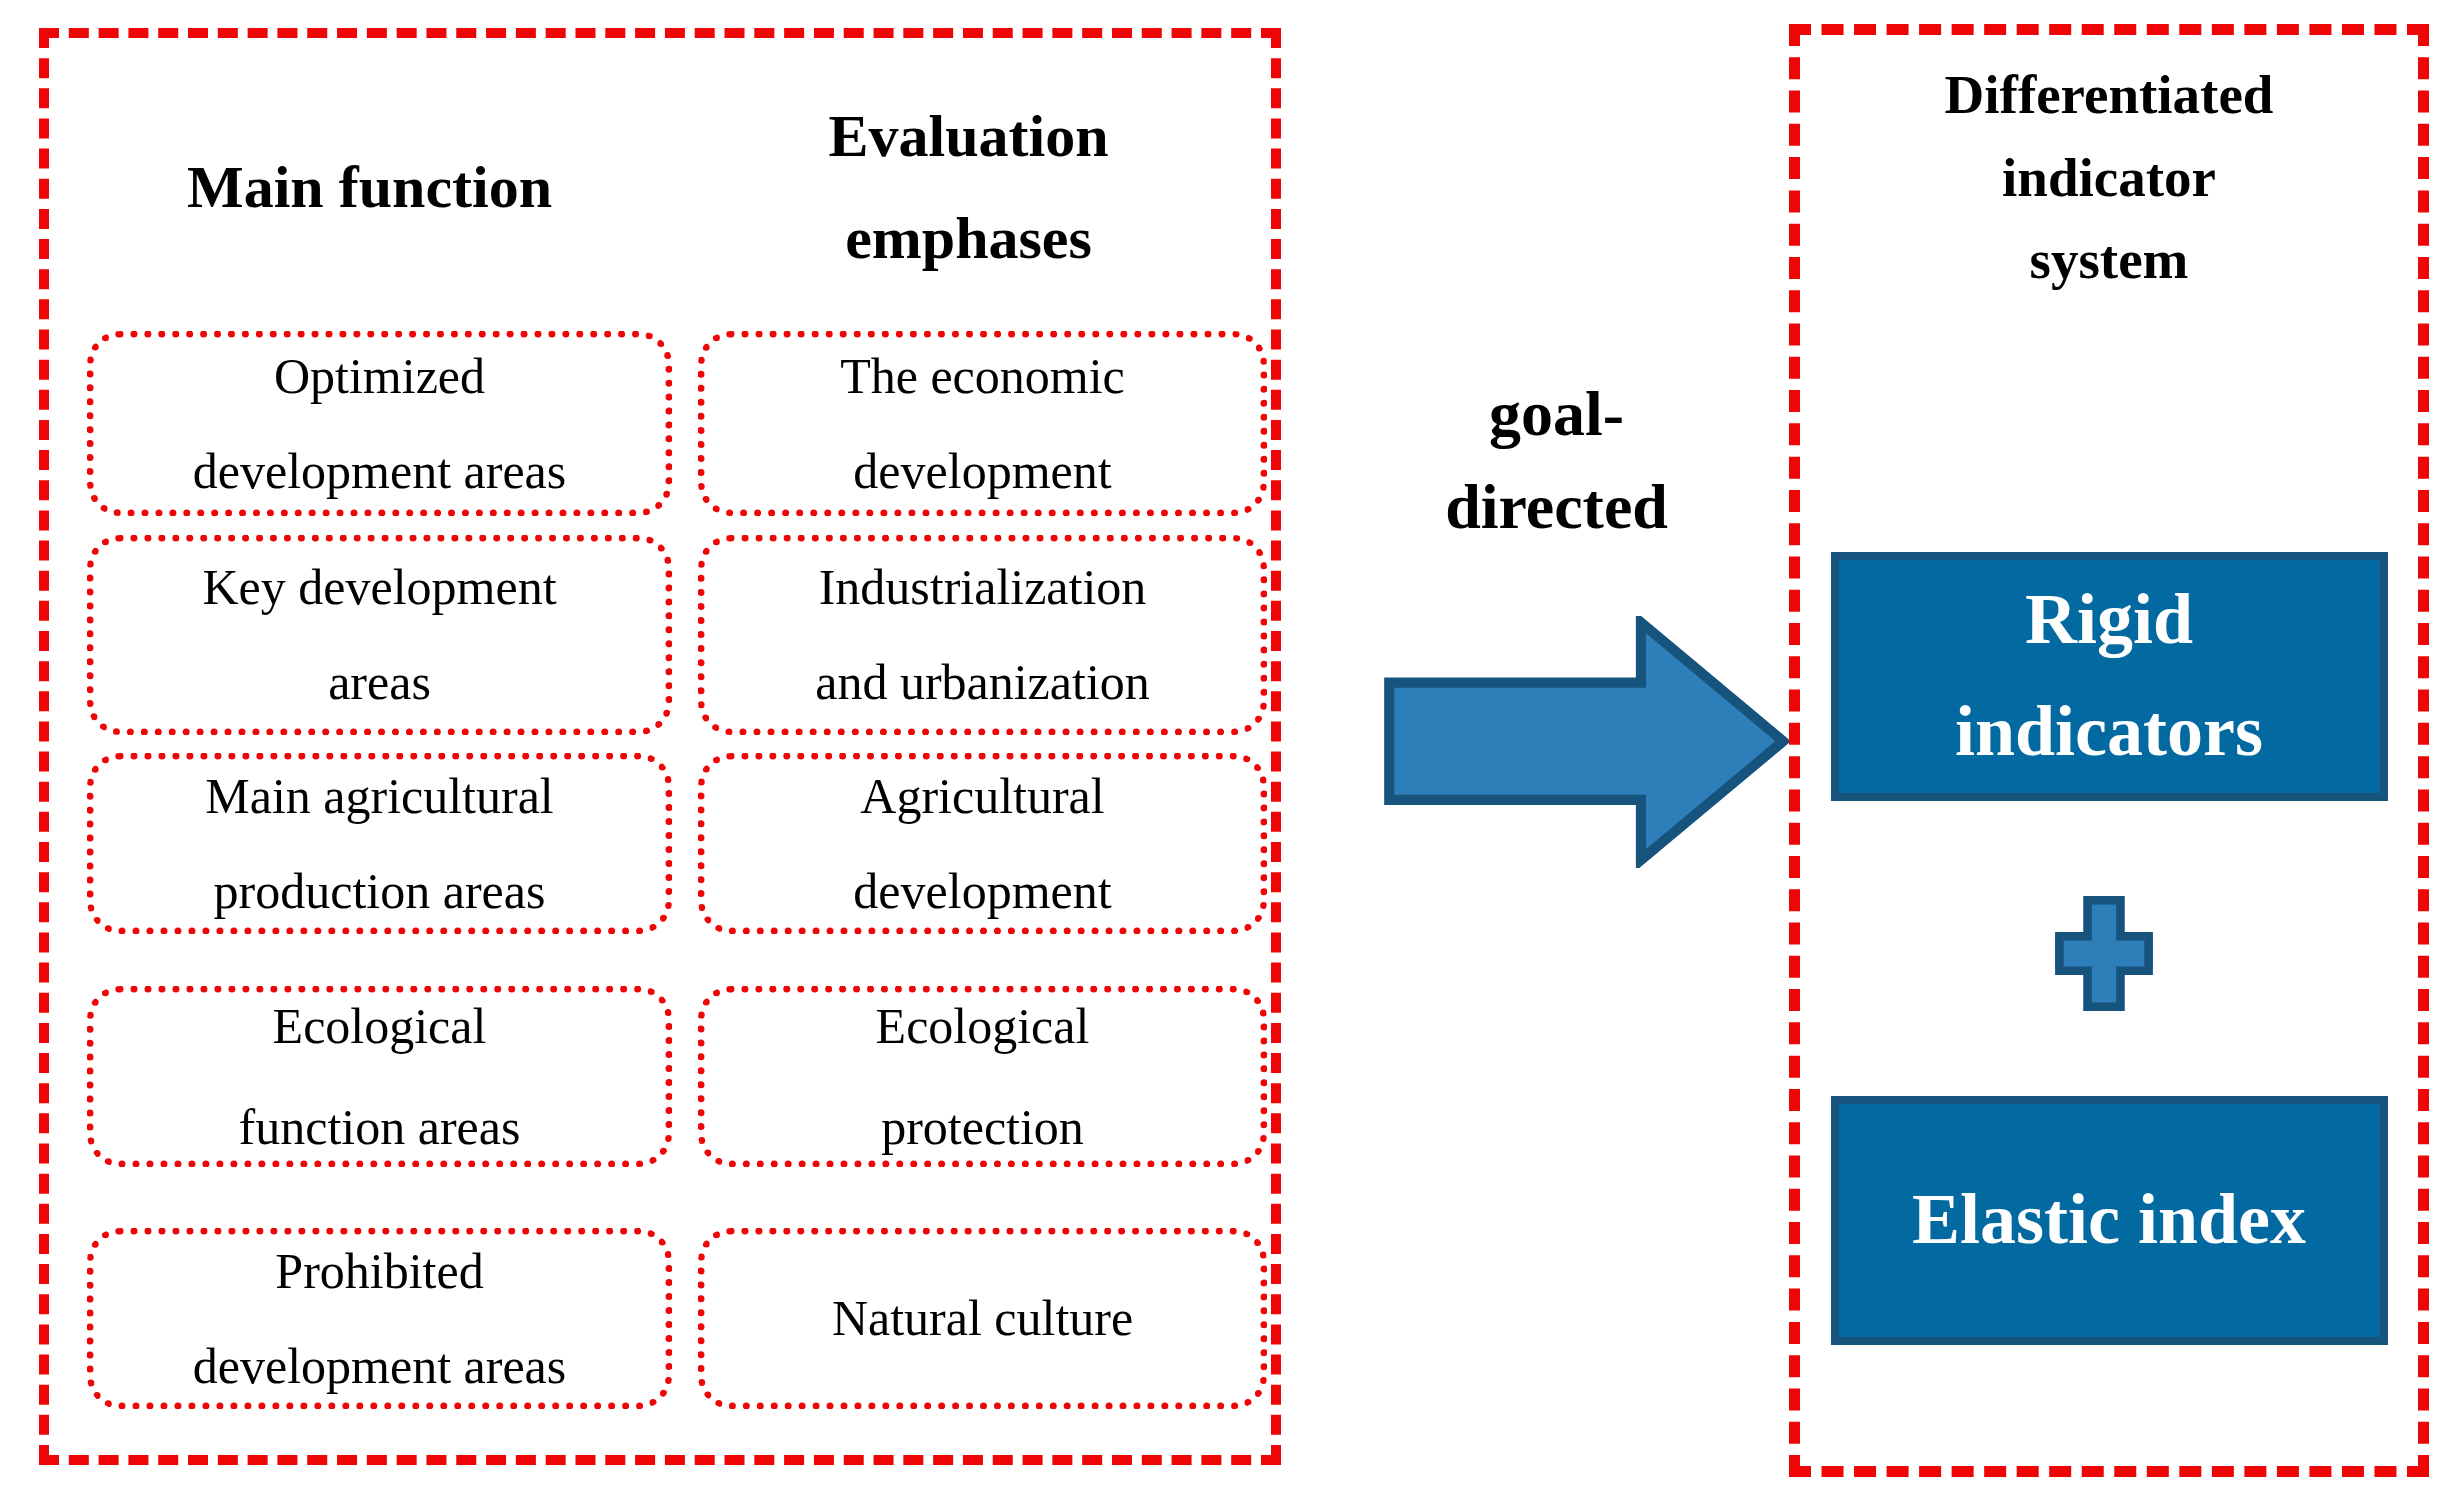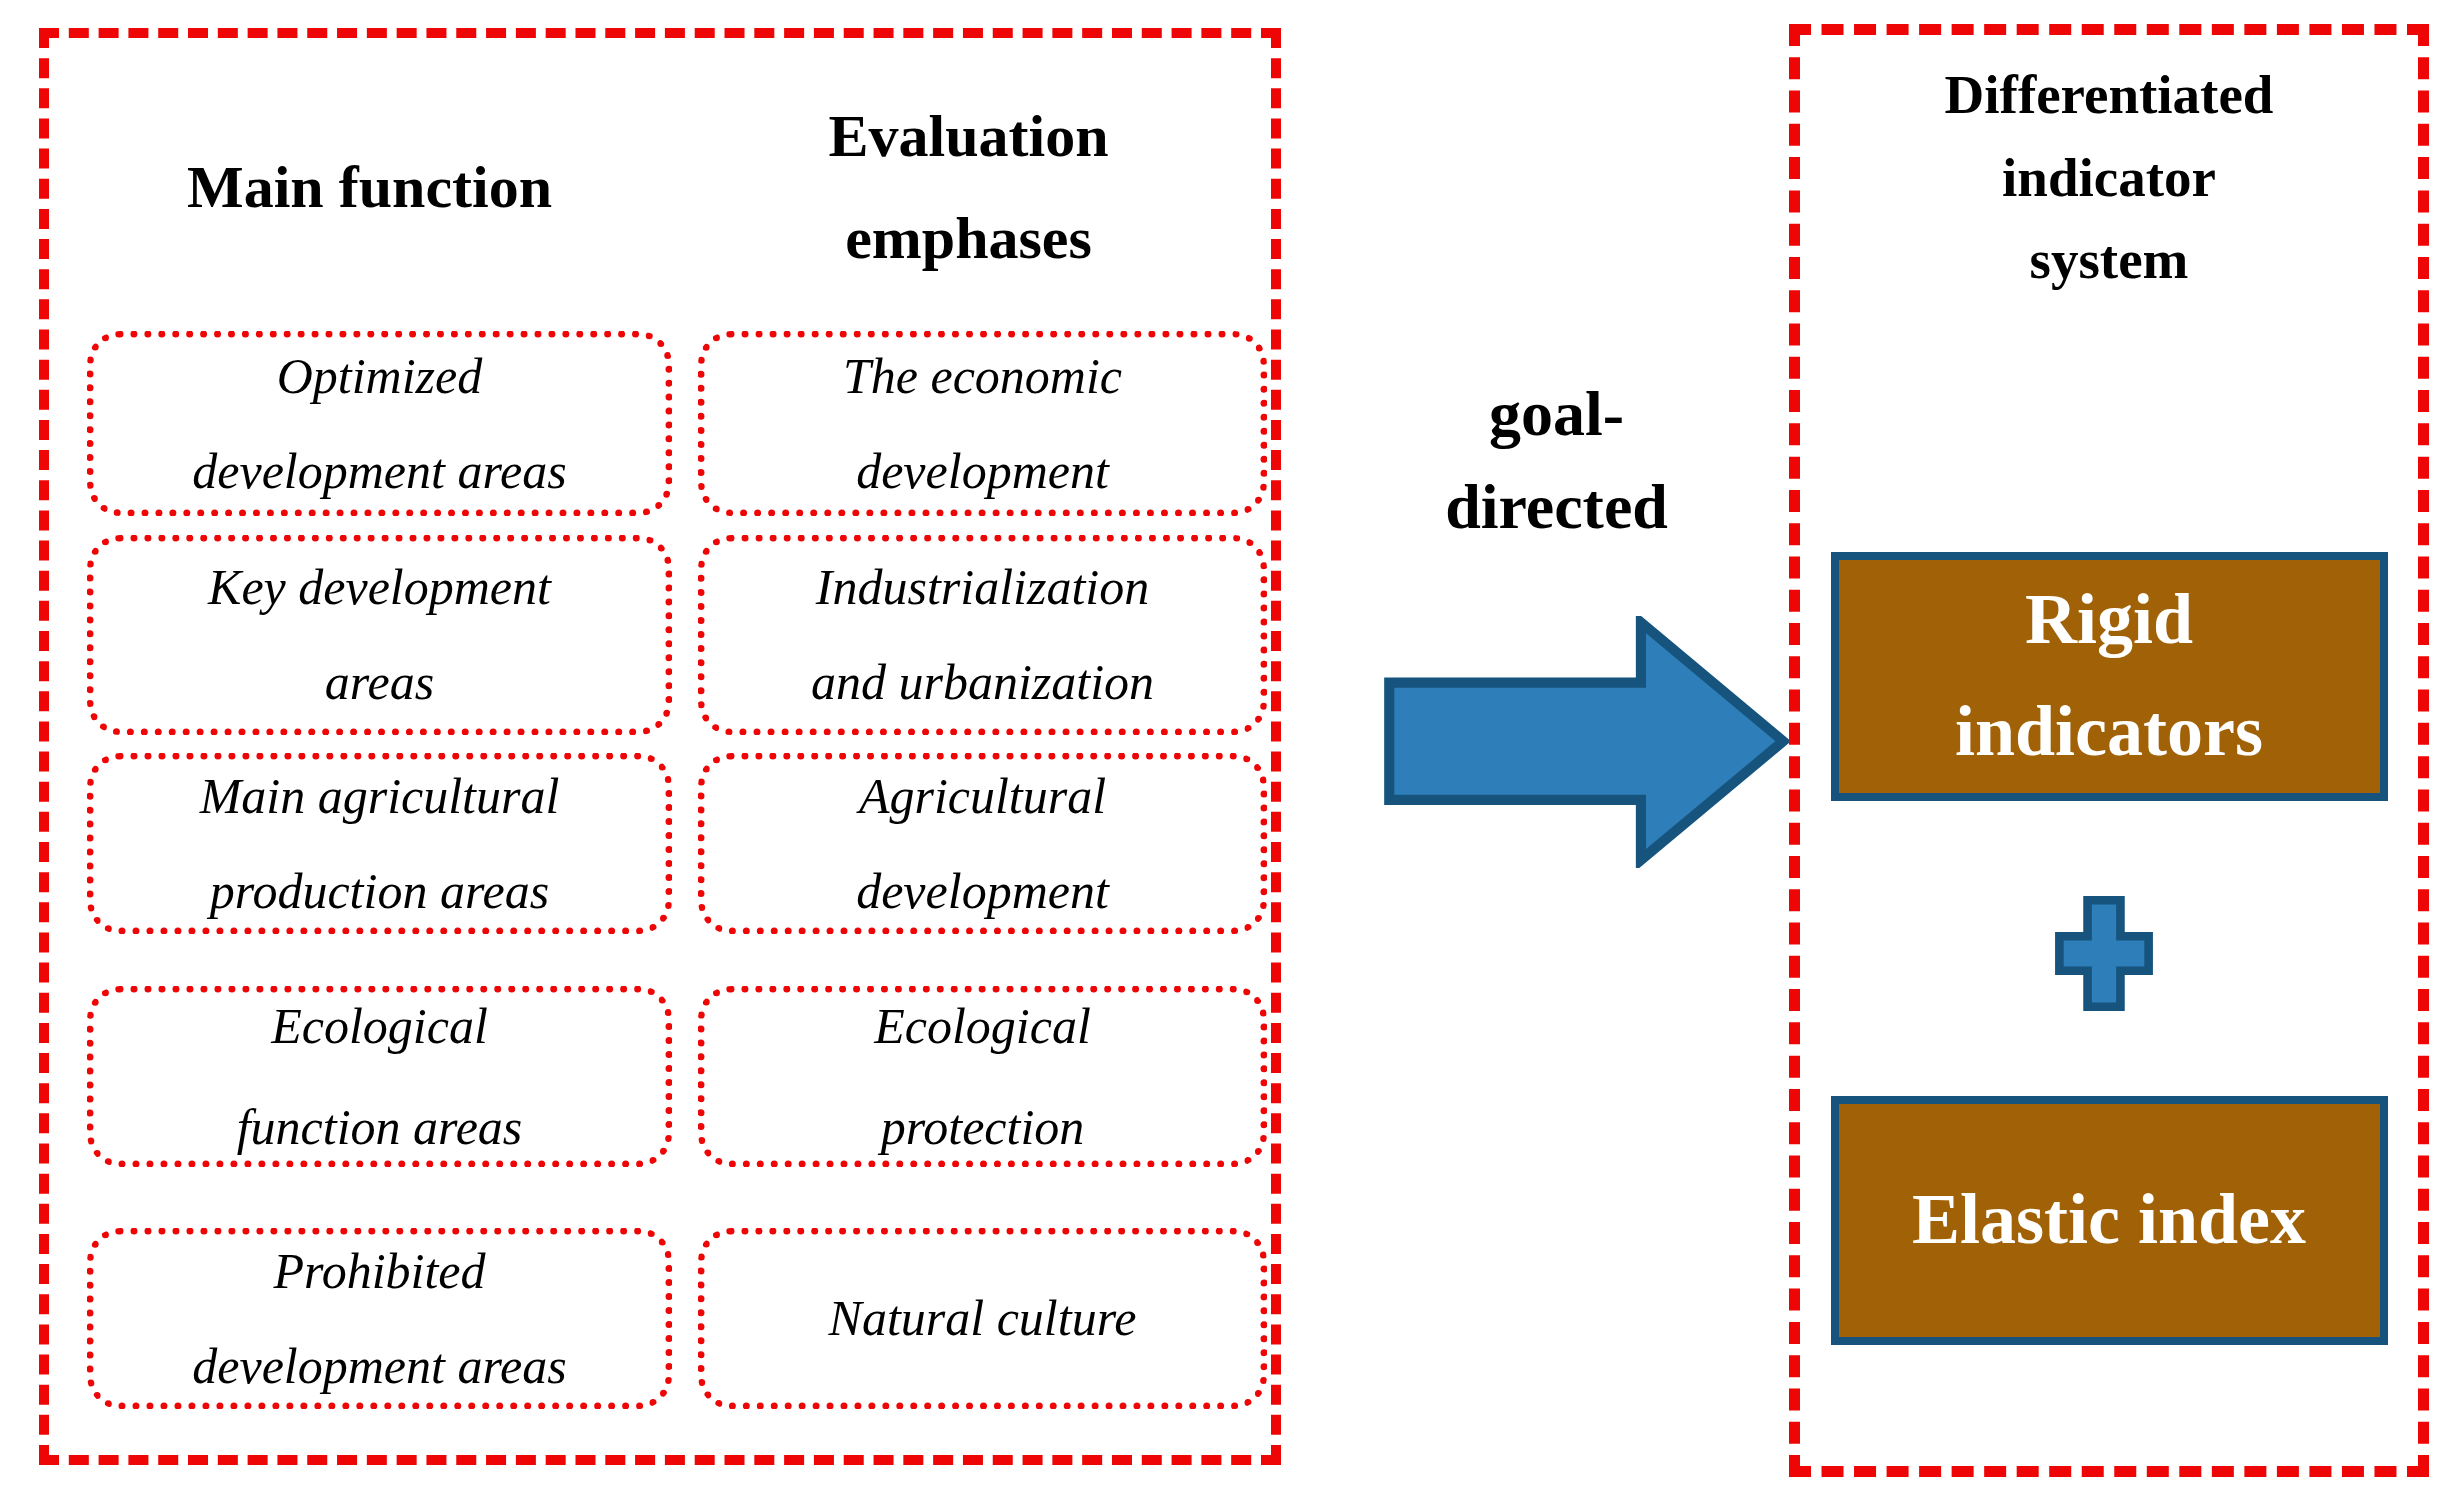--- a/index.html
+++ b/index.html
@@ -42,21 +42,20 @@
   .area-box {
     position: absolute;
     border: 7.8px dotted #ee0505;
     border-radius: 33px;
     display: flex; flex-direction: column;
     justify-content: center; align-items: center;
     font-size: 50px;
     line-height: 1.9;
     text-align: center;
     box-sizing: border-box;
-    font-style: italic;
   }
   .area-box.c1 { left: 38px;  width: 585px; }
   .area-box.c2 { left: 649px; width: 569px; }
   .r1 { top: 293px;  height: 185px; }
   .r2 { top: 497px;  height: 200px; }
   .r3 { top: 715px;  height: 181px; }
   .r4 { top: 948px; height: 181px; gap: 6px; }
   .r5 { top: 1190px; height: 181px; }
 
   
@@ -87,21 +86,21 @@
     left: 0; top: 19.6px;
     width: 100%;
     font-weight: bold;
     font-size: 55px;
     line-height: 1.5;
     text-align: center;
   }
   .blue-box {
     position: absolute;
     left: 30.5px; width: 557px;
-    background: #a16207;
+    background: #0369a1;
     border: 8.6px solid #16547e;
     display: flex; flex-direction: column;
     justify-content: center; align-items: center;
     color: #ffffff;
     font-weight: bold;
     font-size: 72px;
     line-height: 1.55;
     text-align: center;
     box-sizing: border-box;
   }

